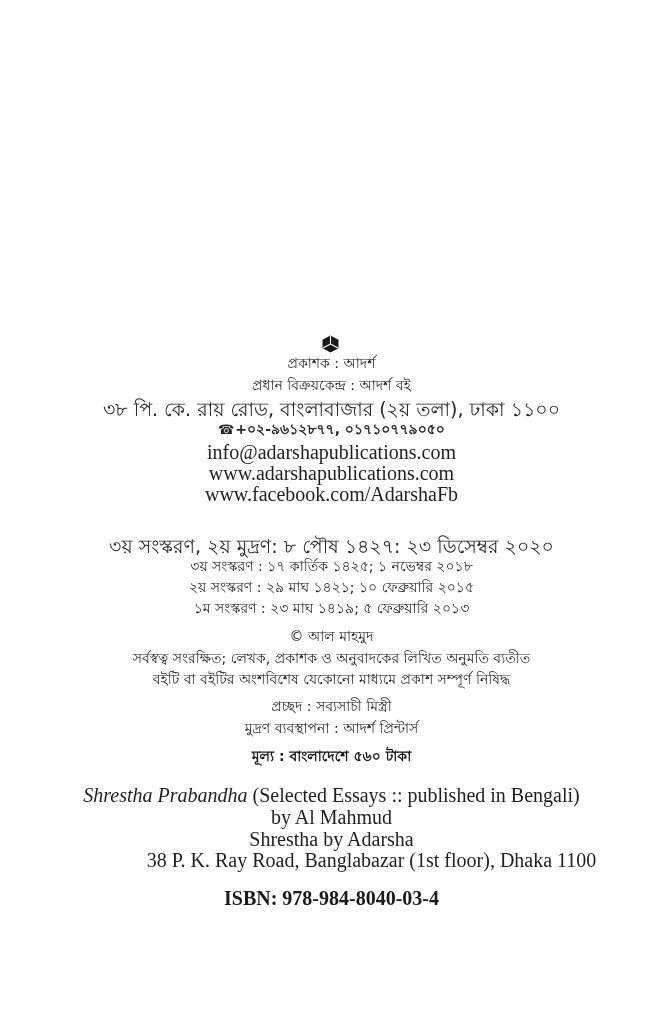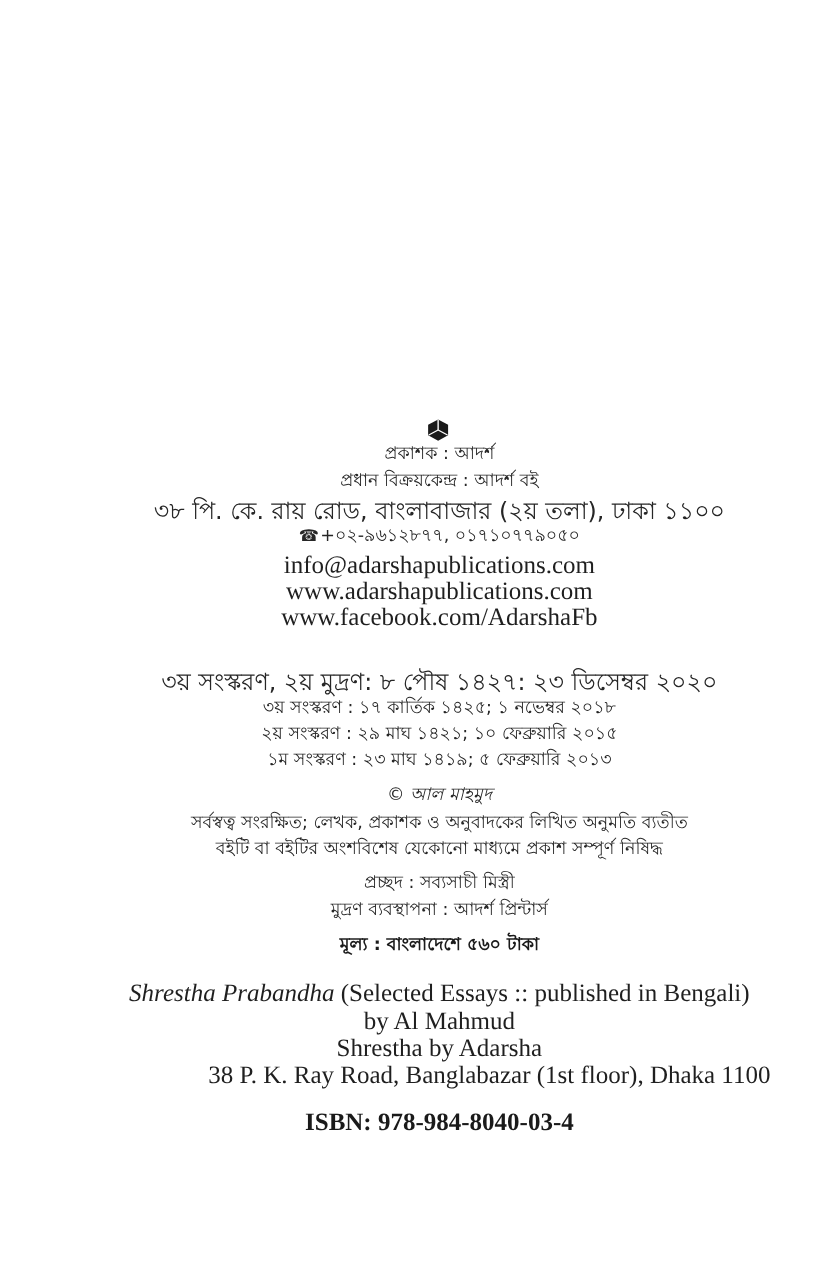--- a/index.html
+++ b/index.html
@@ -14,21 +14,20 @@
       overflow: hidden;
       color: #1a1a1a;
       font-family: "Liberation Serif", "DejaVu Serif", serif;
     }
     .page {
       position: absolute;
       left: 0;
       top: 0;
       width: 592px;
       height: 1024px;
-      margin-left: 20px;
     }
     .line {
       position: absolute;
       left: 0;
       width: 663px;
       text-align: center;
       white-space: nowrap;
       line-height: 1;
     }
     .bn {
@@ -72,33 +71,33 @@
   <svg class="logo" viewBox="0 0 17 18">
     <polygon points="8.5,0.5 16.5,4.8 16.5,13.2 8.5,17.5 0.5,13.2 0.5,4.8" fill="#1a1a1a"></polygon>
     <line x1="8.5" y1="9" x2="8.5" y2="0.8" stroke="#ffffff" stroke-width="1.1"></line>
     <line x1="8.5" y1="9" x2="1" y2="13" stroke="#ffffff" stroke-width="1.1"></line>
     <line x1="8.5" y1="9" x2="16" y2="13" stroke="#ffffff" stroke-width="1.1"></line>
   </svg>
 
   <div class="line bn" style="top:356px;">প্রকাশক : আদর্শ</div>
   <div class="line bn" style="top:378px;">প্রধান বিক্রয়কেন্দ্র : আদর্শ বই</div>
   <div class="line bn bn-lg" style="top:400px;">৩৮ পি. কে. রায় রোড, বাংলাবাজার (২য় তলা), ঢাকা ১১০০</div>
-  <div class="line bn" style="top:422px;">
+  <div class="line bn" style="top:422px;font-weight:bold;">
     <span class="phone-icon">☎</span><span>+০২-৯৬১২৮৭৭, ০১৭১০৭৭৯০৫০</span>
   </div>
   <div class="line en" style="top:442px;">info@adarshapublications.com</div>
   <div class="line en" style="top:463px;">www.adarshapublications.com</div>
   <div class="line en" style="top:484px;">www.facebook.com/AdarshaFb</div>
 
   <div class="line bn bn-lg" style="top:537px;">৩য় সংস্করণ, ২য় মুদ্রণ: ৮ পৌষ ১৪২৭: ২৩ ডিসেম্বর ২০২০</div>
   <div class="line bn" style="top:559px;">৩য় সংস্করণ : ১৭ কার্তিক ১৪২৫; ১ নভেম্বর ২০১৮</div>
   <div class="line bn" style="top:580px;">২য় সংস্করণ : ২৯ মাঘ ১৪২১; ১০ ফেব্রুয়ারি ২০১৫</div>
   <div class="line bn" style="top:601px;">১ম সংস্করণ : ২৩ মাঘ ১৪১৯; ৫ ফেব্রুয়ারি ২০১৩</div>
 
-  <div class="line bn" style="top:629px;font-style:italic;">© আল মাহমুদ</div>
+  <div class="line bn" style="top:629px;">© আল মাহমুদ</div>
   <div class="line bn" style="top:651px;">সর্বস্বত্ব সংরক্ষিত; লেখক, প্রকাশক ও অনুবাদকের লিখিত অনুমতি ব্যতীত</div>
   <div class="line bn" style="top:672px;">বইটি বা বইটির অংশবিশেষ যেকোনো মাধ্যমে প্রকাশ সম্পূর্ণ নিষিদ্ধ</div>
 
   <div class="line bn" style="top:699px;">প্রচ্ছদ : সব্যসাচী মিস্ত্রী</div>
   <div class="line bn" style="top:721px;">মুদ্রণ ব্যবস্থাপনা : আদর্শ প্রিন্টার্স</div>
 
   <div class="line bn bn-bold" style="top:749px;">মূল্য : বাংলাদেশে ৫৬০ টাকা</div>
 
   <div class="line en" style="top:785px;">
     <span class="italic">Shrestha Prabandha</span><span> (Selected Essays :: published in Bengali)</span>

